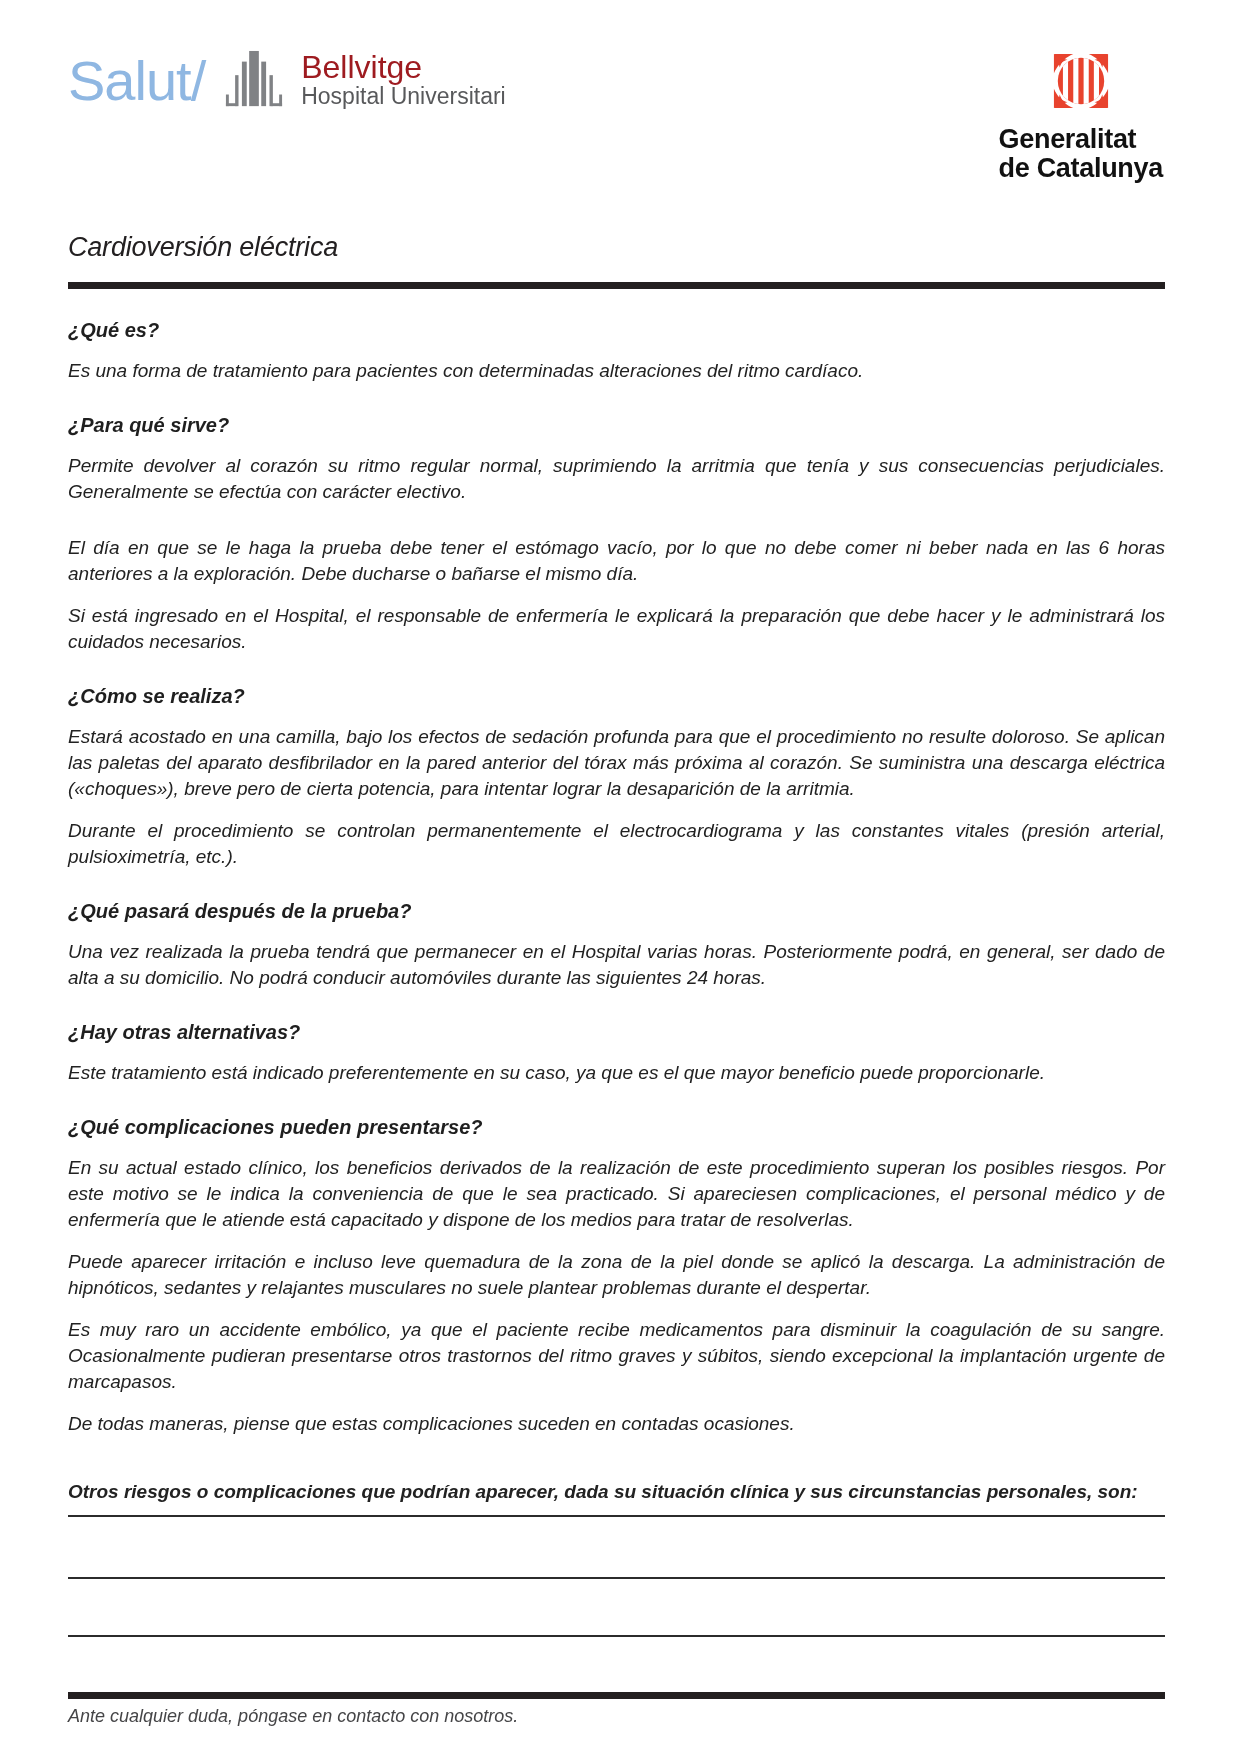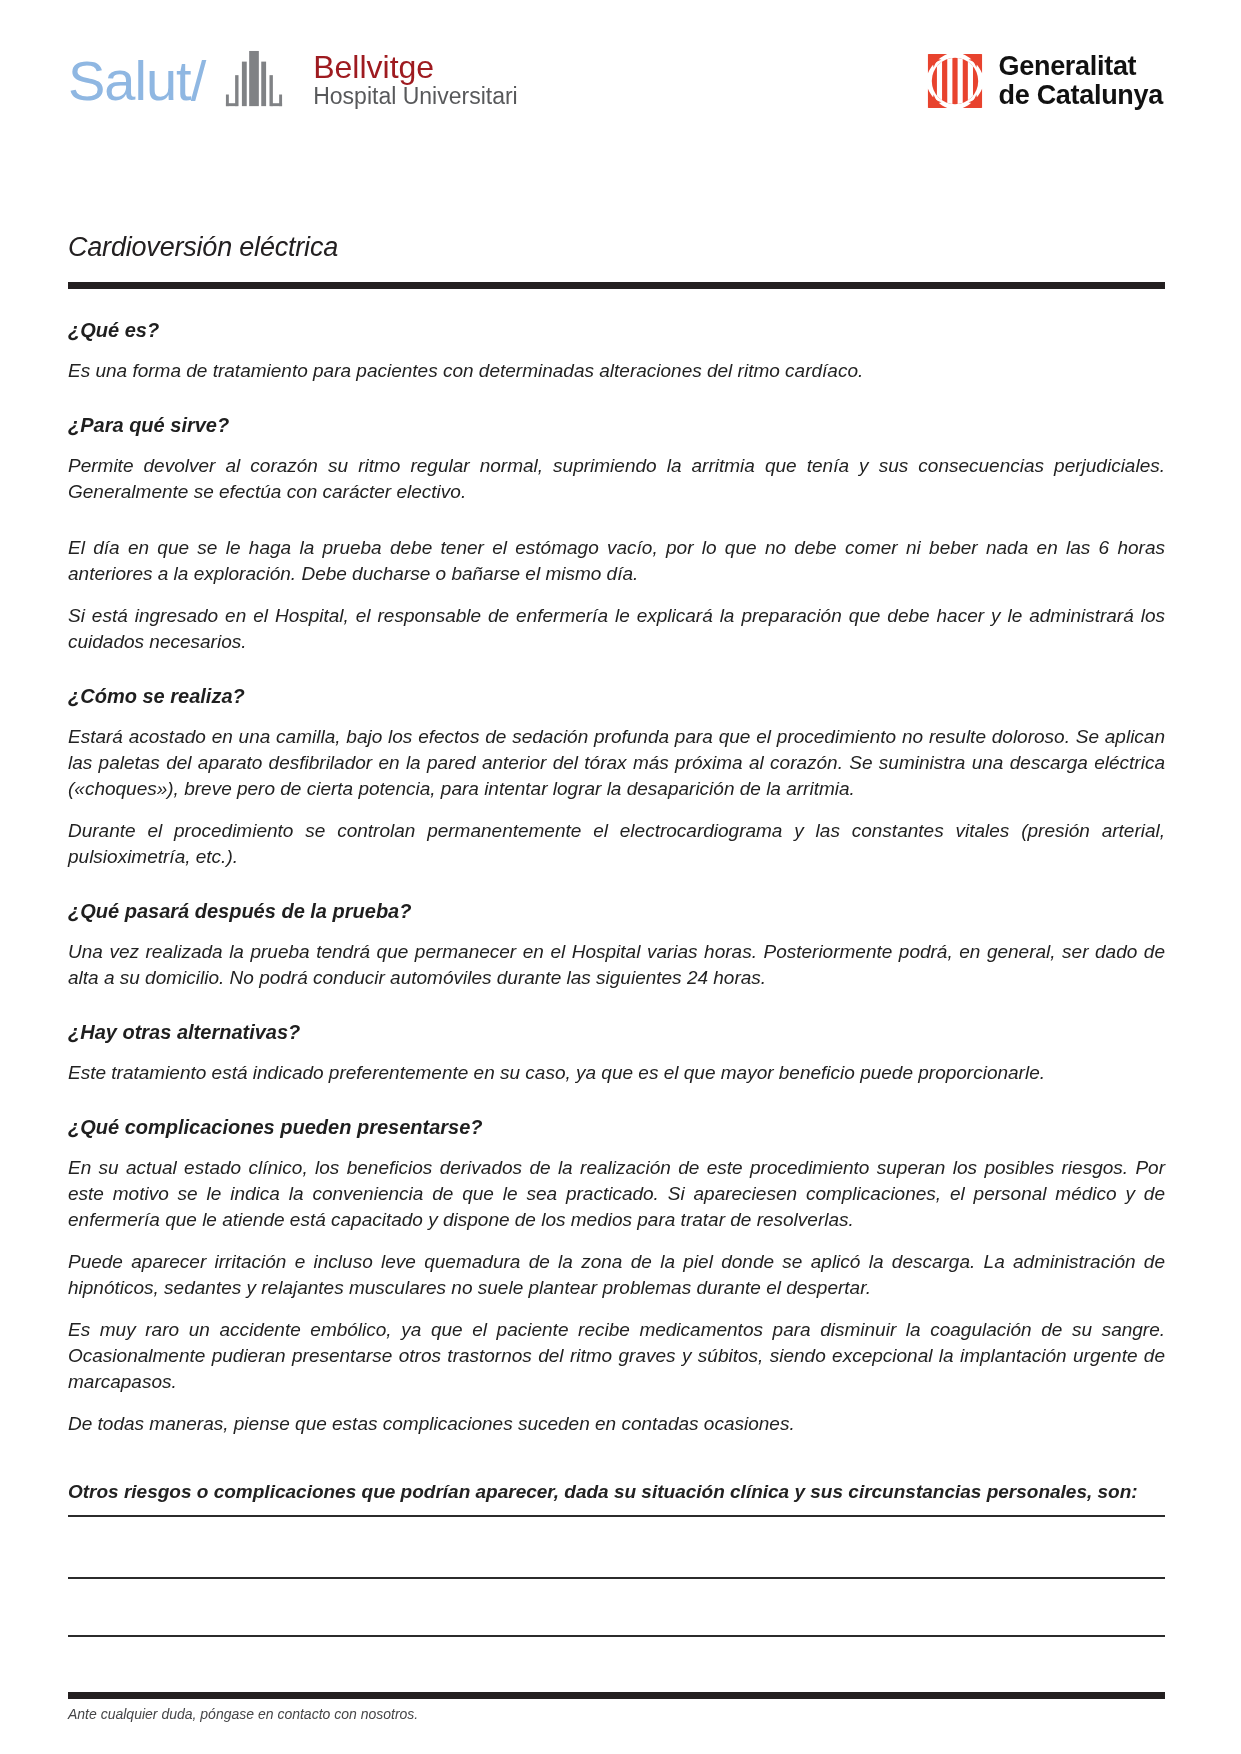--- a/index.html
+++ b/index.html
@@ -6,24 +6,24 @@
   body{
     width:1241px;height:1754px;position:relative;background:#ffffff;
     font-family:"Liberation Sans", sans-serif;overflow:hidden;
   }
   .content{position:absolute;left:68px;top:0;width:1097px;}
   
   .header{margin-top:50px;height:66px;display:flex;justify-content:space-between;align-items:flex-start;}
   .brand-left{display:flex;align-items:flex-end;gap:16px;}
   .salut-text{font-size:56px;line-height:58px;color:#8FB7E2;letter-spacing:-1px;}
   .building-icon{width:62px;height:60px;margin-left:2px;}
-  .bellvitge-block{display:flex;flex-direction:column;justify-content:flex-end;padding-bottom:1px;margin-left:12px;}
+  .bellvitge-block{display:flex;flex-direction:column;justify-content:flex-end;padding-bottom:1px;}
   .bellvitge-name{font-size:32px;line-height:32px;color:#9E1B20;letter-spacing:0;}
   .bellvitge-sub{font-size:23px;line-height:26px;color:#58595B;}
-  .brand-right{display:flex;align-items:center;gap:15px;margin-top:2px;margin-right:2px;}
+  .brand-right{display:flex;align-items:center;gap:15px;margin-top:2px;margin-right:2px;flex-direction:column;}
   .gencat-icon{width:58px;height:58px;}
   .gencat-text{font-size:27px;line-height:29px;font-weight:bold;color:#111111;letter-spacing:-0.3px;}
   
   .doc-title{
     margin-top:116px;font-size:27px;font-weight:normal;font-style:italic;
     color:#232021;letter-spacing:-0.2px;
   }
   .rule-thick{height:7px;background:#231F20;margin-top:19px;}
   
   .section{margin-top:30px;}
@@ -38,21 +38,21 @@
   .otros-intro{
     margin-top:42px;font-size:19px;font-style:italic;color:#222222;line-height:26px;font-weight:bold;
   }
   
   .write-line{position:absolute;left:68px;width:1097px;height:0;border-top:2px solid #2b2b2b;}
   .write-line-1{top:1515px;}
   .write-line-2{top:1577px;}
   .write-line-3{top:1635px;}
   .footer-rule{position:absolute;left:68px;width:1097px;top:1692px;height:7px;background:#231F20;}
   .footer-note{
-    position:absolute;left:68px;top:1706px;font-size:14px;font-style:italic;color:#454547;
+    position:absolute;left:68px;top:1706px;font-size:18px;font-style:italic;color:#454547;
   }
 </style>
 </head>
 <body>
 
 <div class="content">
 
   <div class="header">
     <div class="brand-left">
       <div class="salut-text">Salut/</div>

